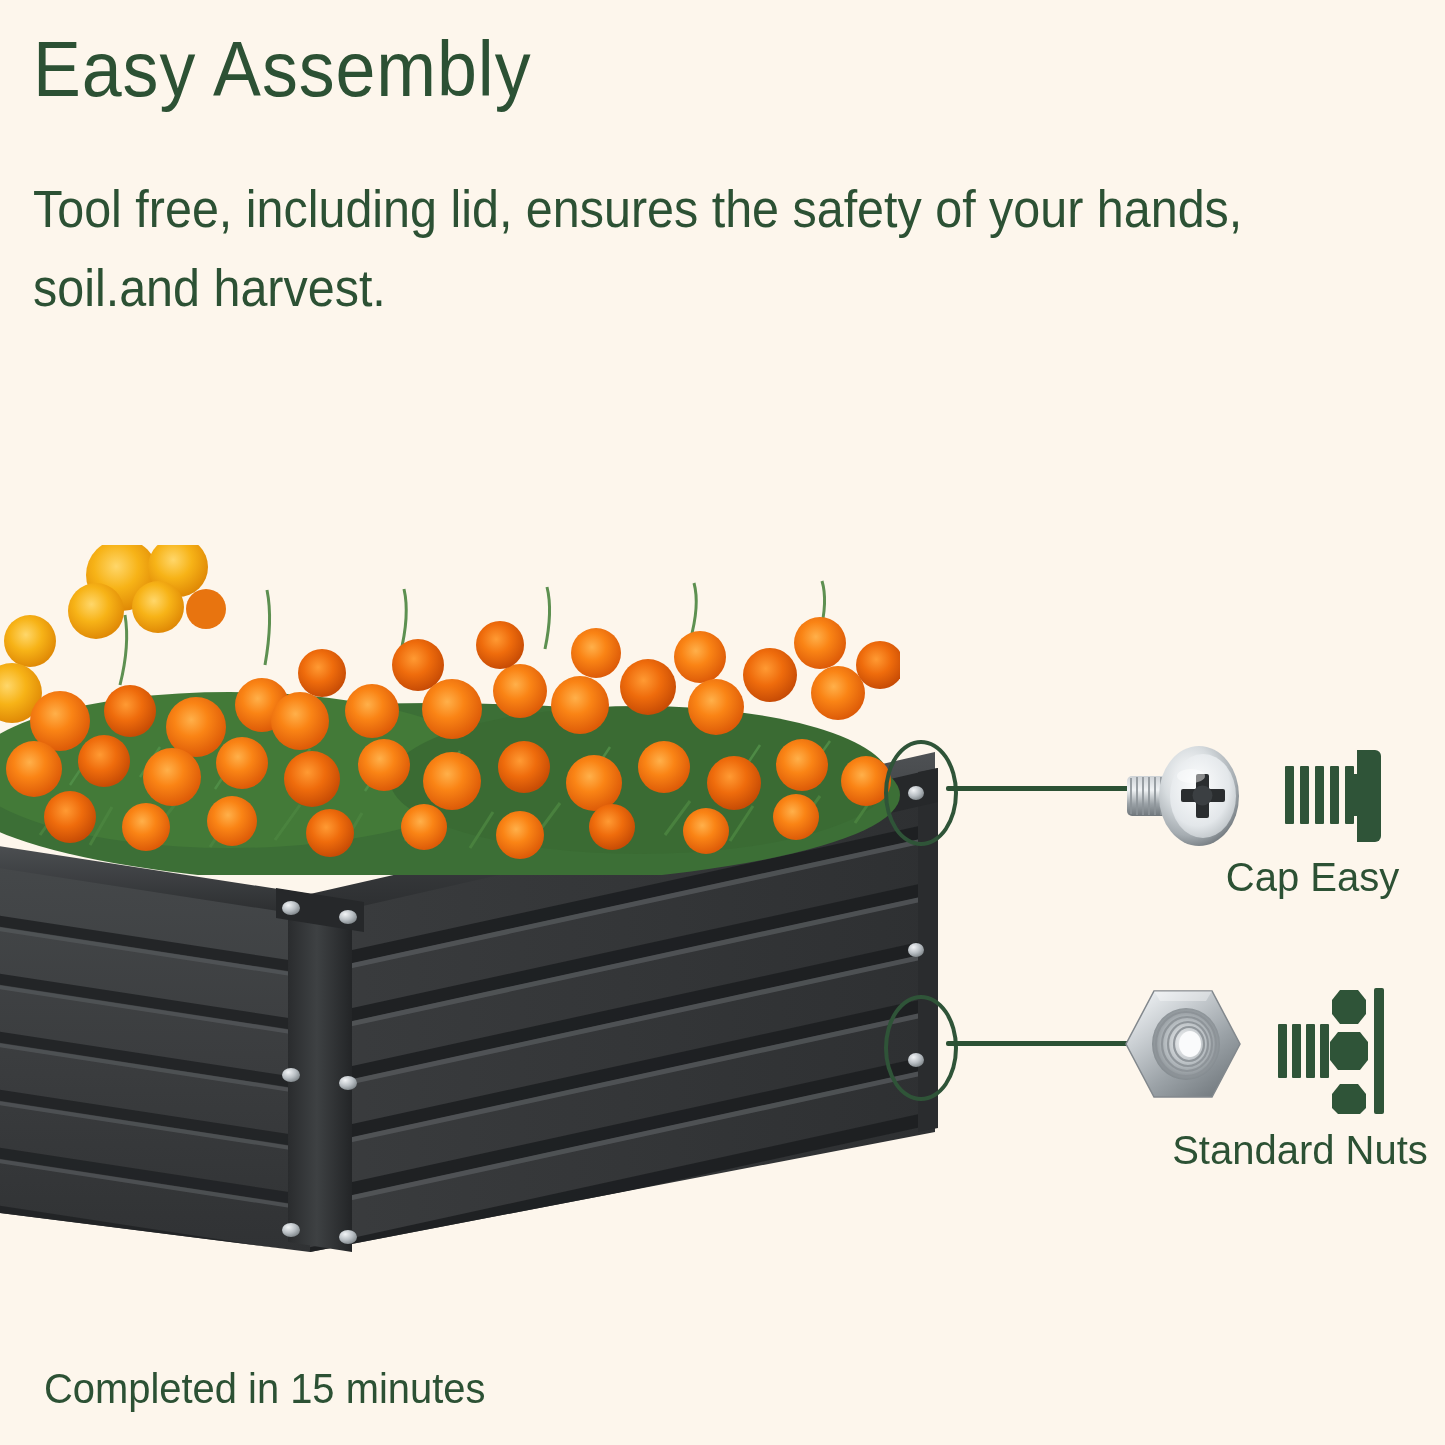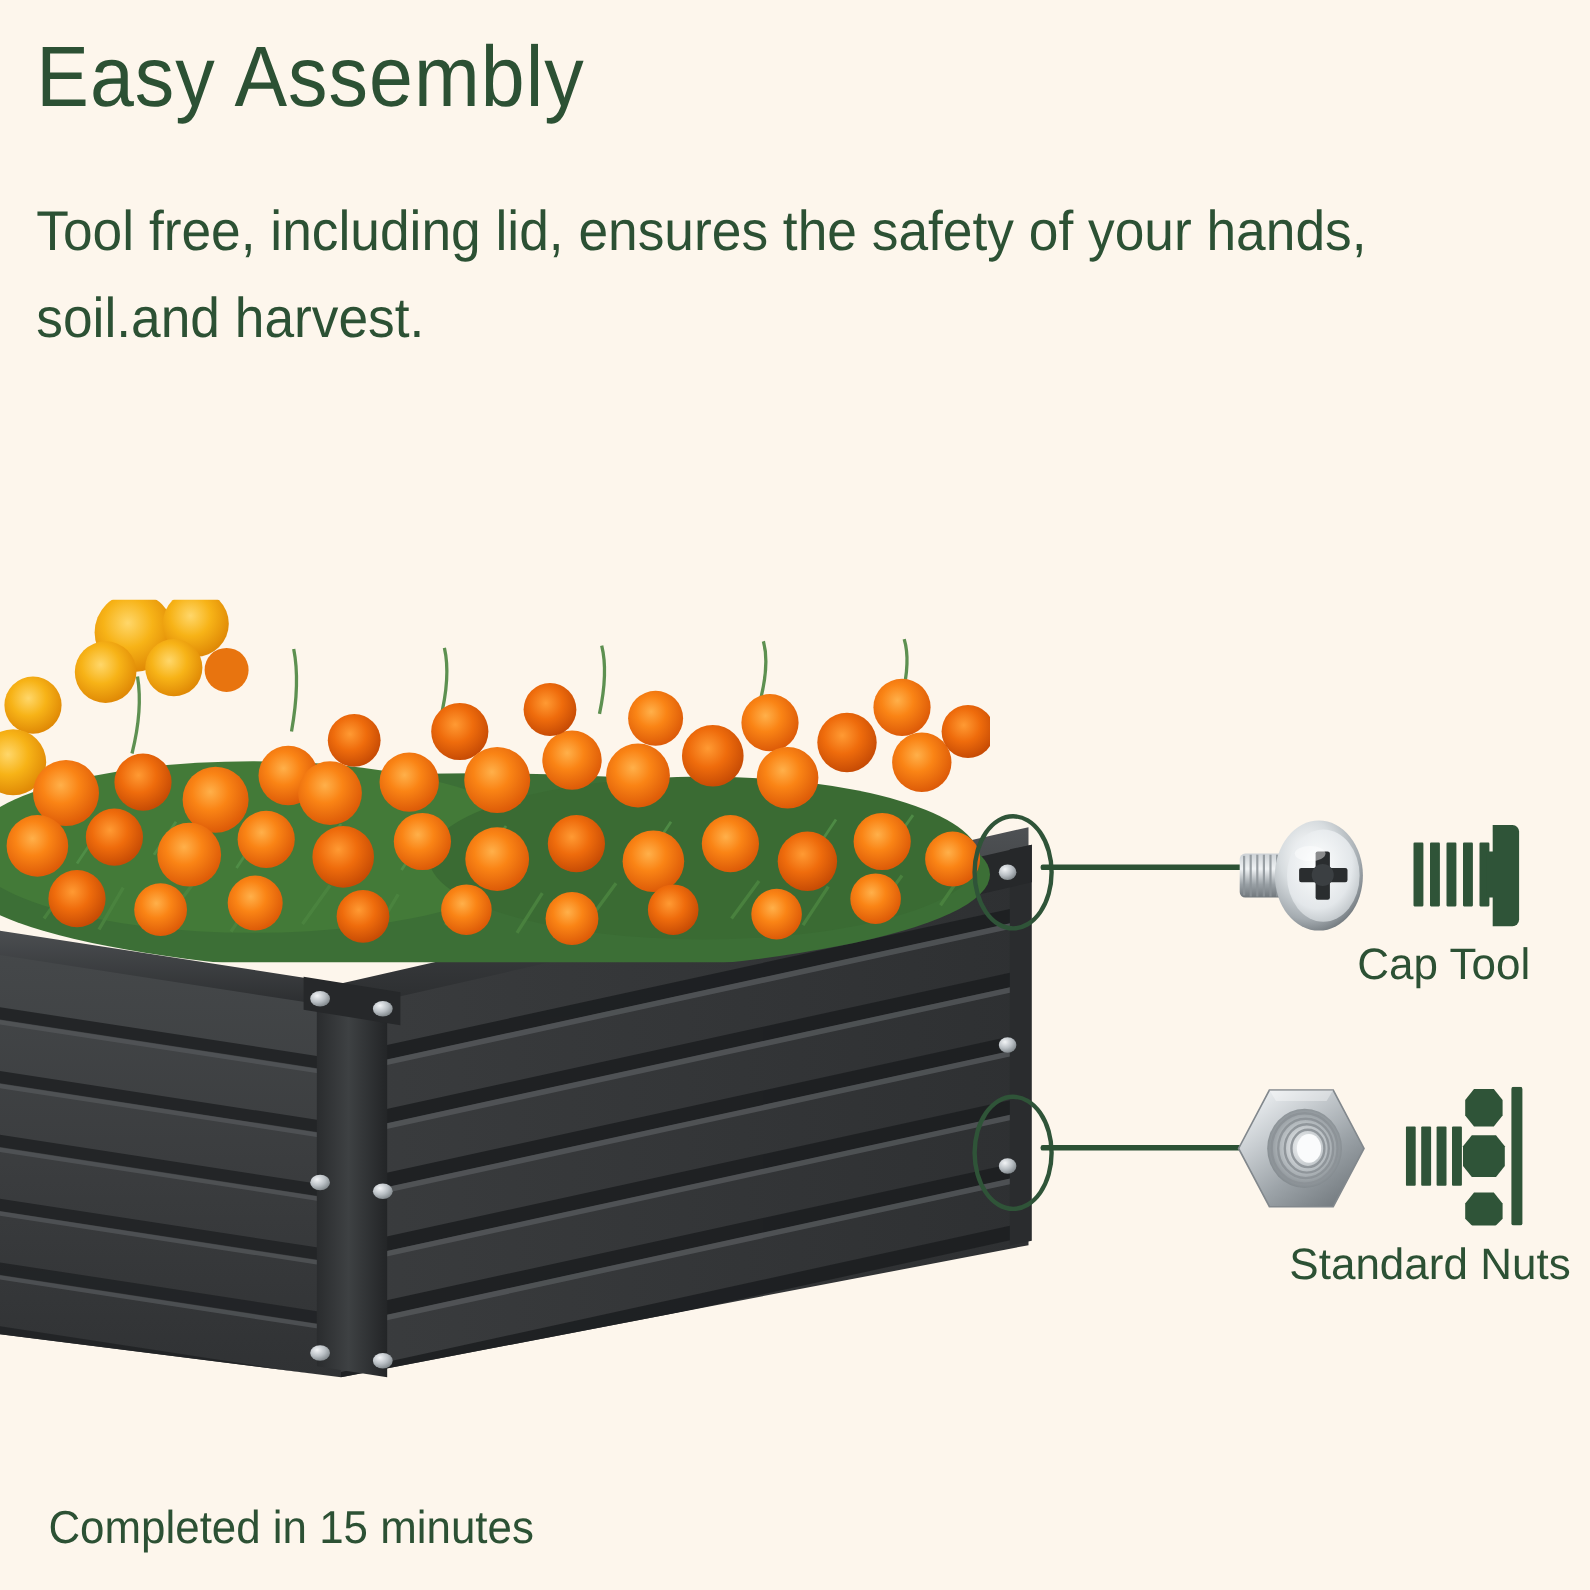--- a/index.html
+++ b/index.html
@@ -317,21 +317,21 @@
       <rect x="2" y="18" width="9" height="58" rx="1"></rect>
       <rect x="17" y="18" width="9" height="58" rx="1"></rect>
       <rect x="32" y="18" width="9" height="58" rx="1"></rect>
       <rect x="47" y="18" width="9" height="58" rx="1"></rect>
       <rect x="62" y="18" width="9" height="58" rx="1"></rect>
       <path d="M74 2 h18 a6 6 0 0 1 6 6 v80 a6 6 0 0 1 -6 6 h-18 z"></path>
       <rect x="68" y="26" width="9" height="42" rx="1"></rect>
     </g>
   </svg>
 
-  <div class="hw-label" style="left:1185px;top:855px;width:255px;">Cap Tool</div>
+  <div class="hw-label" style="left:1185px;top:855px;width:255px;">Cap Easy</div>
 
   <div class="ring" style="left:884px;top:995px;width:66px;height:98px;"></div>
   <div class="leader" style="left:946px;top:1041px;width:195px;"></div>
 
   <svg class="hw-photo" style="left:1120px;top:985px;" width="124" height="118" viewBox="0 0 124 118">
     <defs>
       <linearGradient id="hexG" x1="0.1" y1="0" x2="0.9" y2="1">
         <stop offset="0%" stop-color="#f2f5f7"></stop>
         <stop offset="30%" stop-color="#c9ced2"></stop>
         <stop offset="62%" stop-color="#9ba2a7"></stop>

